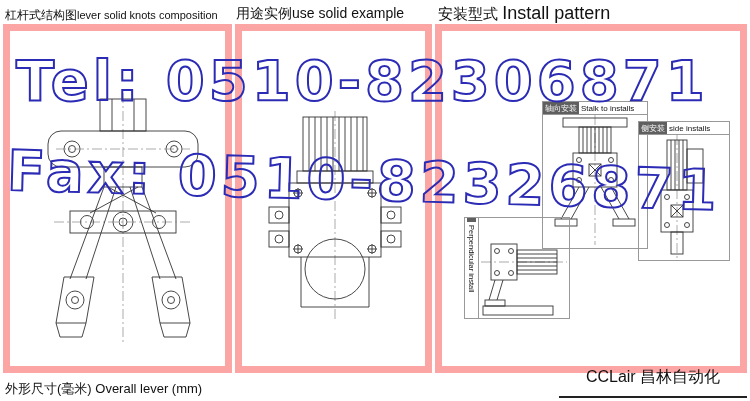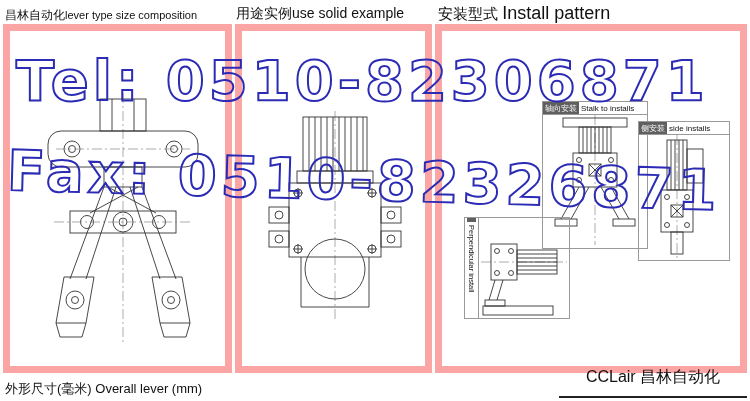--- a/index.html
+++ b/index.html
@@ -55,21 +55,21 @@
   .footer-size { position:absolute; left:5px; top:380px; font-size:13px; white-space:nowrap; }
   .brand { position:absolute; right:3px; top:367px; width:188px; text-align:center;
     font-size:16px; border-bottom:2px solid #222; padding-bottom:8px; white-space:nowrap; }
 </style>
 </head>
 <body>
 
 <div class="page">
 
   <div class="t" id="t-left">
-    <span class="zh">昌林自动化</span><span class="en">lever type size composition</span>
+    <span class="zh">杠杆式结构图</span><span class="en">lever solid knots composition</span>
   </div>
   <div class="t" id="t-right">
     <span class="zh">安装型式</span> <span class="en">Install pattern</span>
   </div>
   <div class="t" id="t-mid">
     <span class="zh">用途实例</span><span class="en">use solid example</span>
   </div>
 
   <section class="panel" id="panel-lever">
     <svg style="left:10px;top:62px;" width="206" height="252" viewBox="0 0 206 252">

